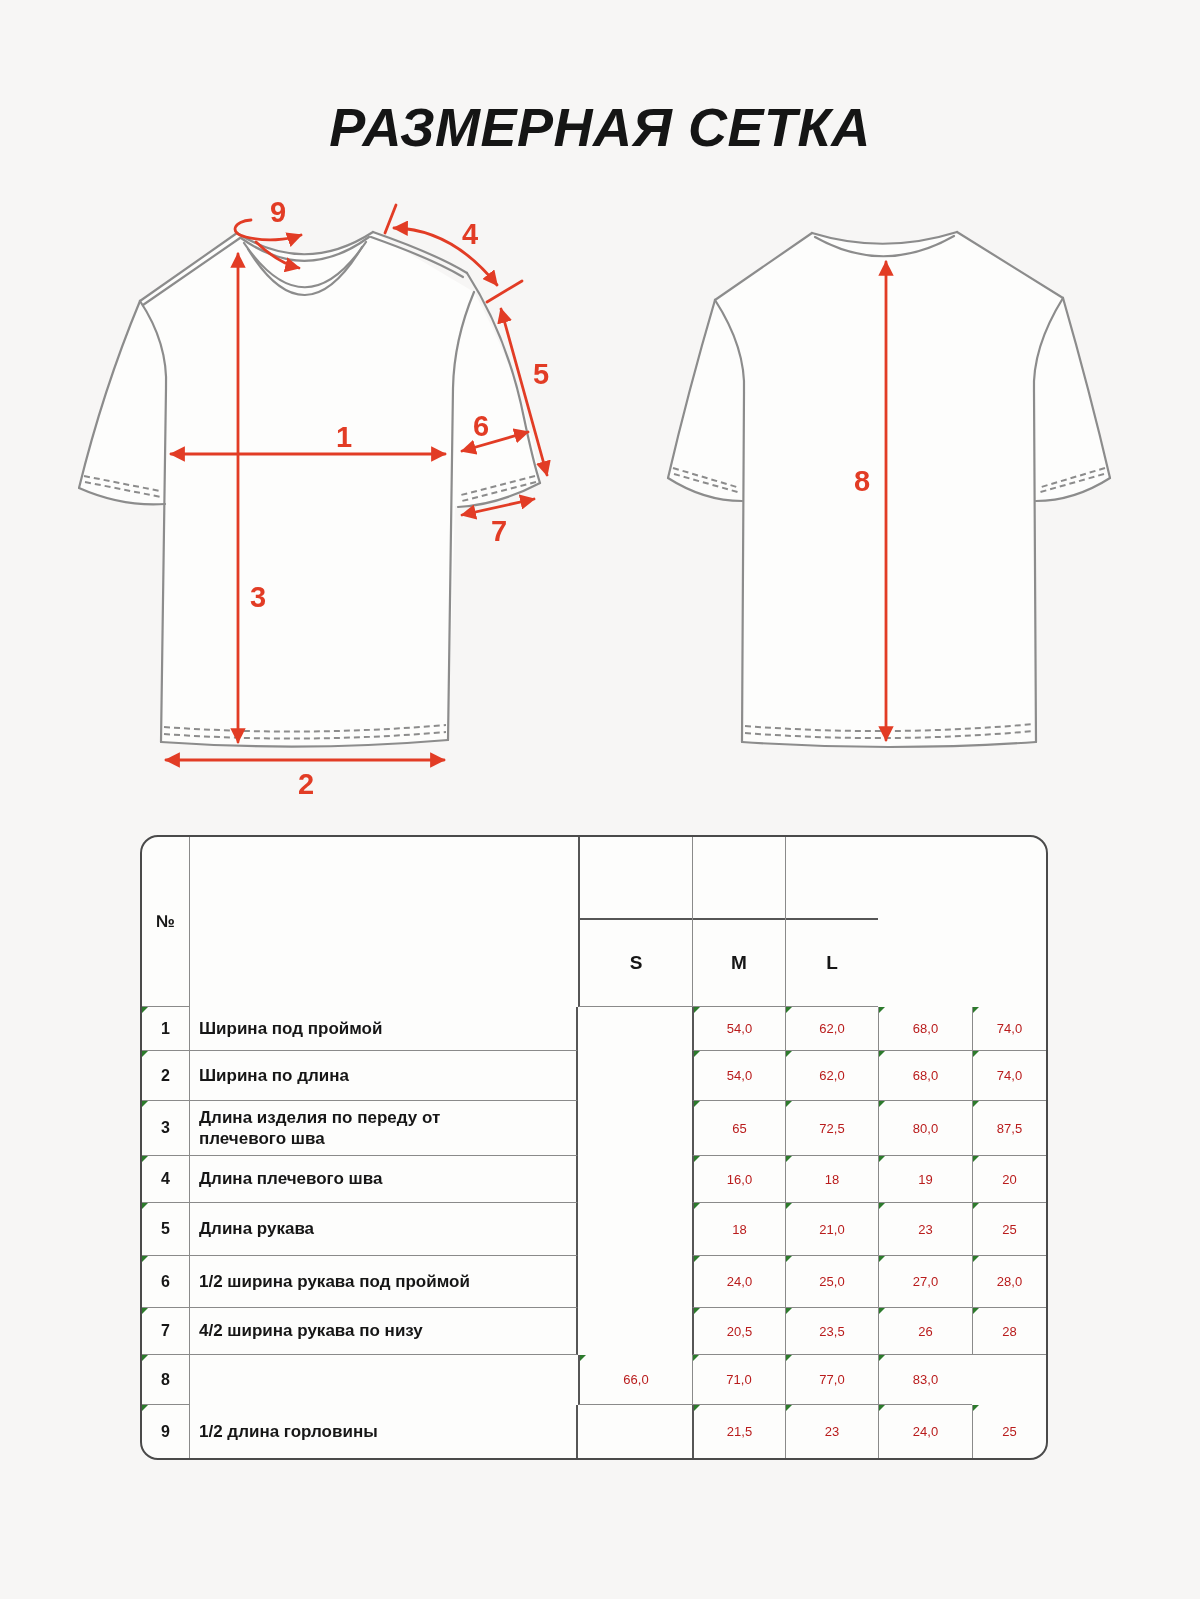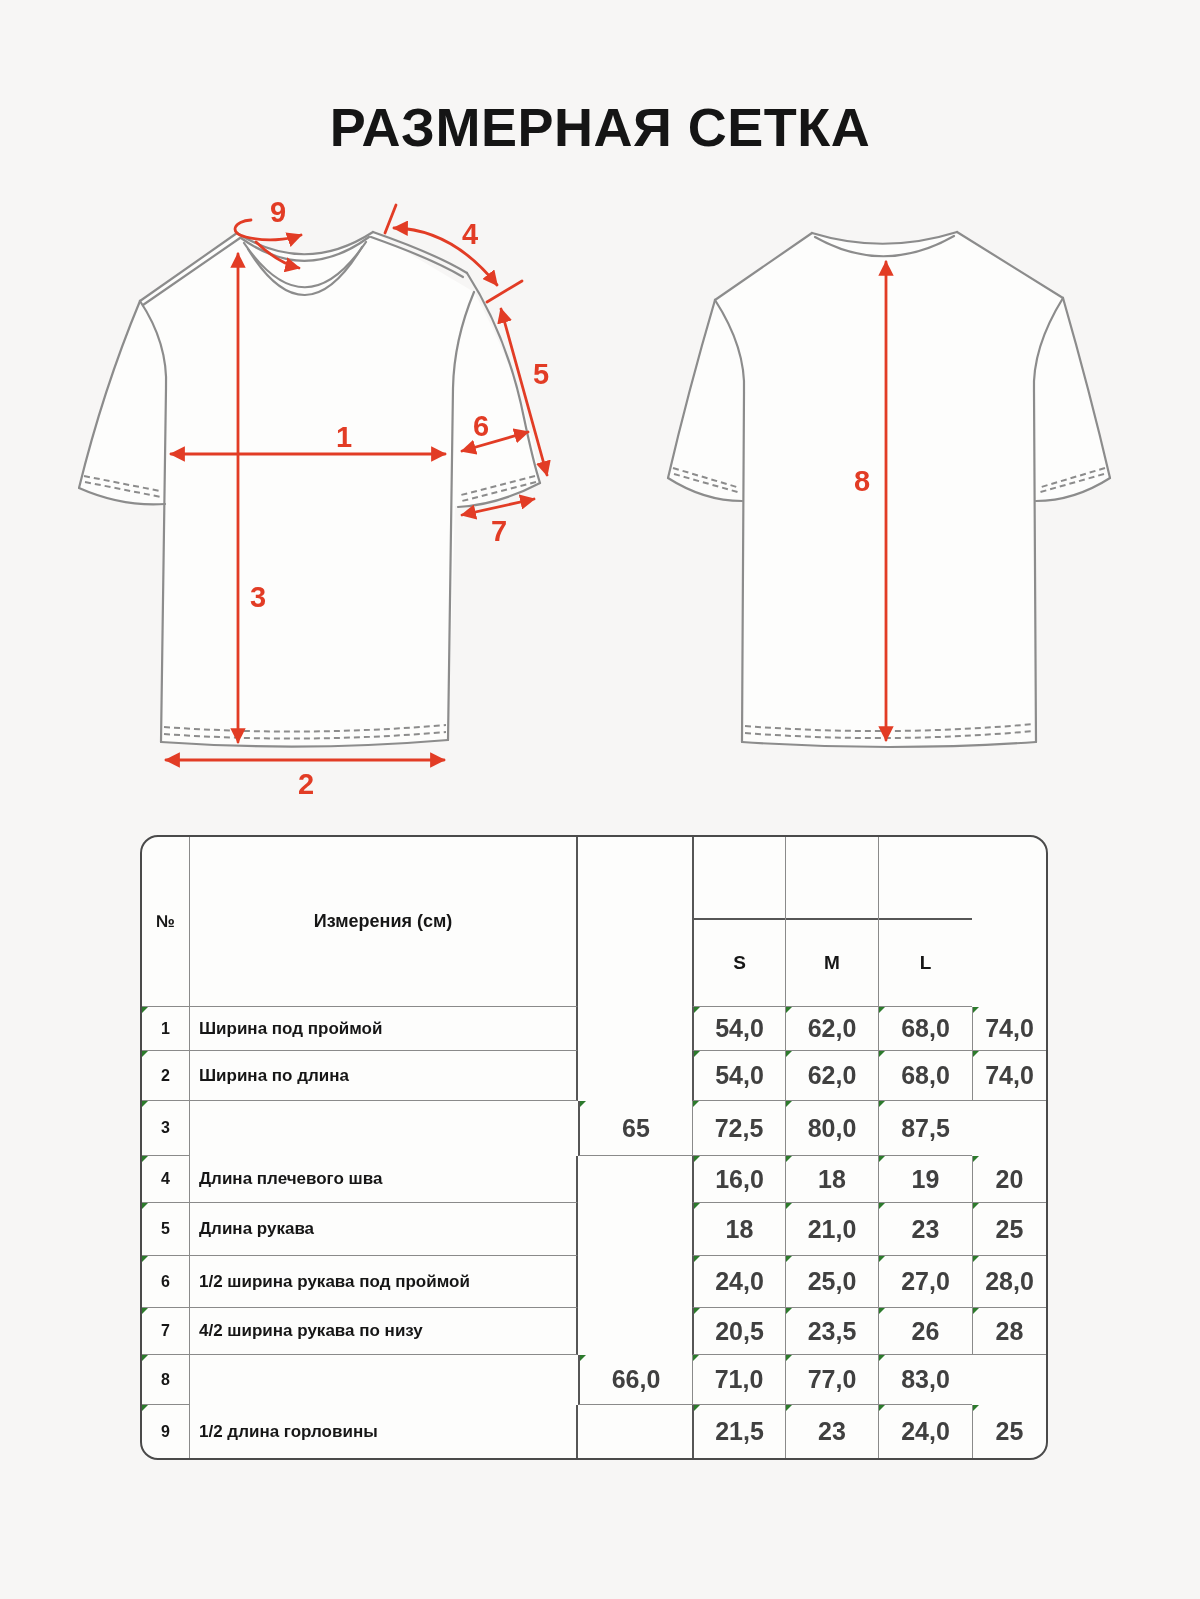--- a/index.html
+++ b/index.html
@@ -11,20 +11,21 @@
     position:relative;
     width:1200px;height:1599px;
     background:#f7f6f5;
     overflow:hidden;
   }
   .title{
     position:absolute;top:96px;left:0;width:1200px;
     text-align:center;
     font-size:54px;font-weight:800;letter-spacing:.5px;
     color:#151515;
+    font-style:italic;
   }
   .diagram-svg{position:absolute;left:0;top:185px;width:1200px;height:625px;}
 
   
   .size-table{
     position:absolute;left:140px;top:835px;
     width:908px;height:625px;
     box-sizing:border-box;
     border:2px solid #4a4a4a;
     border-radius:18px;
@@ -46,21 +47,21 @@
 
   .cell{box-sizing:border-box;min-width:0;color:#161616;}
   .c-num{border-right:1.5px solid #8a8a8a;display:flex;align-items:center;justify-content:center;
          font-weight:700;font-size:16px;}
   .c-name{border-right:2px solid #565656;display:flex;align-items:center;
           padding:4px 58px 4px 9px;font-weight:700;font-size:17px;line-height:1.25;}
   .c-gap{}
   .c-s{border-left:2px solid #565656;}
   .c-m,.c-l,.c-xl{border-left:1.5px solid #8a8a8a;}
   .c-val{display:flex;align-items:center;justify-content:center;
-         font-size:25px;font-weight:700;color:#404040;}
+         font-size:13px;font-weight:400;color:#b91c1c;}
   .tbody .trow:not(:last-child) .cell:not(.c-gap){border-bottom:1.5px solid #8a8a8a;}
   .thead .cell:not(.c-gap){border-bottom:1.5px solid #8a8a8a;}
   .h-num{font-size:17px;}
   .h-name{justify-content:center;padding:0;font-size:18px;}
   .hdr-size{display:flex;flex-direction:column;}
   .hdr-top{height:81px;border-bottom:2px solid #565656;}
   .hdr-label{flex:1;display:flex;align-items:center;justify-content:center;
              font-weight:700;font-size:19px;}
   .mark{position:relative;}
   .mark::before{
@@ -177,21 +178,20 @@
 
     <g>
       <line class="r" x1="886" y1="262" x2="886" y2="740" marker-start="url(#arr)" marker-end="url(#arr)"></line>
       <text class="dim" x="862" y="491">8</text>
     </g>
   </svg>
 
   <div class="size-table">
     <div class="trow thead">
       <div class="cell c-num h-num">№</div>
-      <div class="cell c-name h-name">Измерения (см)</div>
       <div class="cell c-gap"></div>
       <div class="cell c-s hdr-size">
         <div class="hdr-top"></div>
         <div class="hdr-label">S</div>
       </div>
       <div class="cell c-m hdr-size">
         <div class="hdr-top"></div>
         <div class="hdr-label">M</div>
       </div>
       <div class="cell c-l hdr-size">
@@ -215,20 +215,21 @@
     <div class="cell c-name">Ширина по длина</div>
     <div class="cell c-gap"></div>
     <div class="cell c-s c-val mark">54,0</div>
     <div class="cell c-m c-val mark">62,0</div>
     <div class="cell c-l c-val mark">68,0</div>
     <div class="cell c-xl c-val mark">74,0</div>
   </div>
 
   <div class="trow">
     <div class="cell c-num mark">3</div>
+    <div class="cell c-name">Длина изделия по переду от плечевого шва</div>
     <div class="cell c-gap"></div>
     <div class="cell c-s c-val mark">65</div>
     <div class="cell c-m c-val mark">72,5</div>
     <div class="cell c-l c-val mark">80,0</div>
     <div class="cell c-xl c-val mark">87,5</div>
   </div>
 
   <div class="trow">
     <div class="cell c-num mark">4</div>
     <div class="cell c-name">Длина плечевого шва</div>

